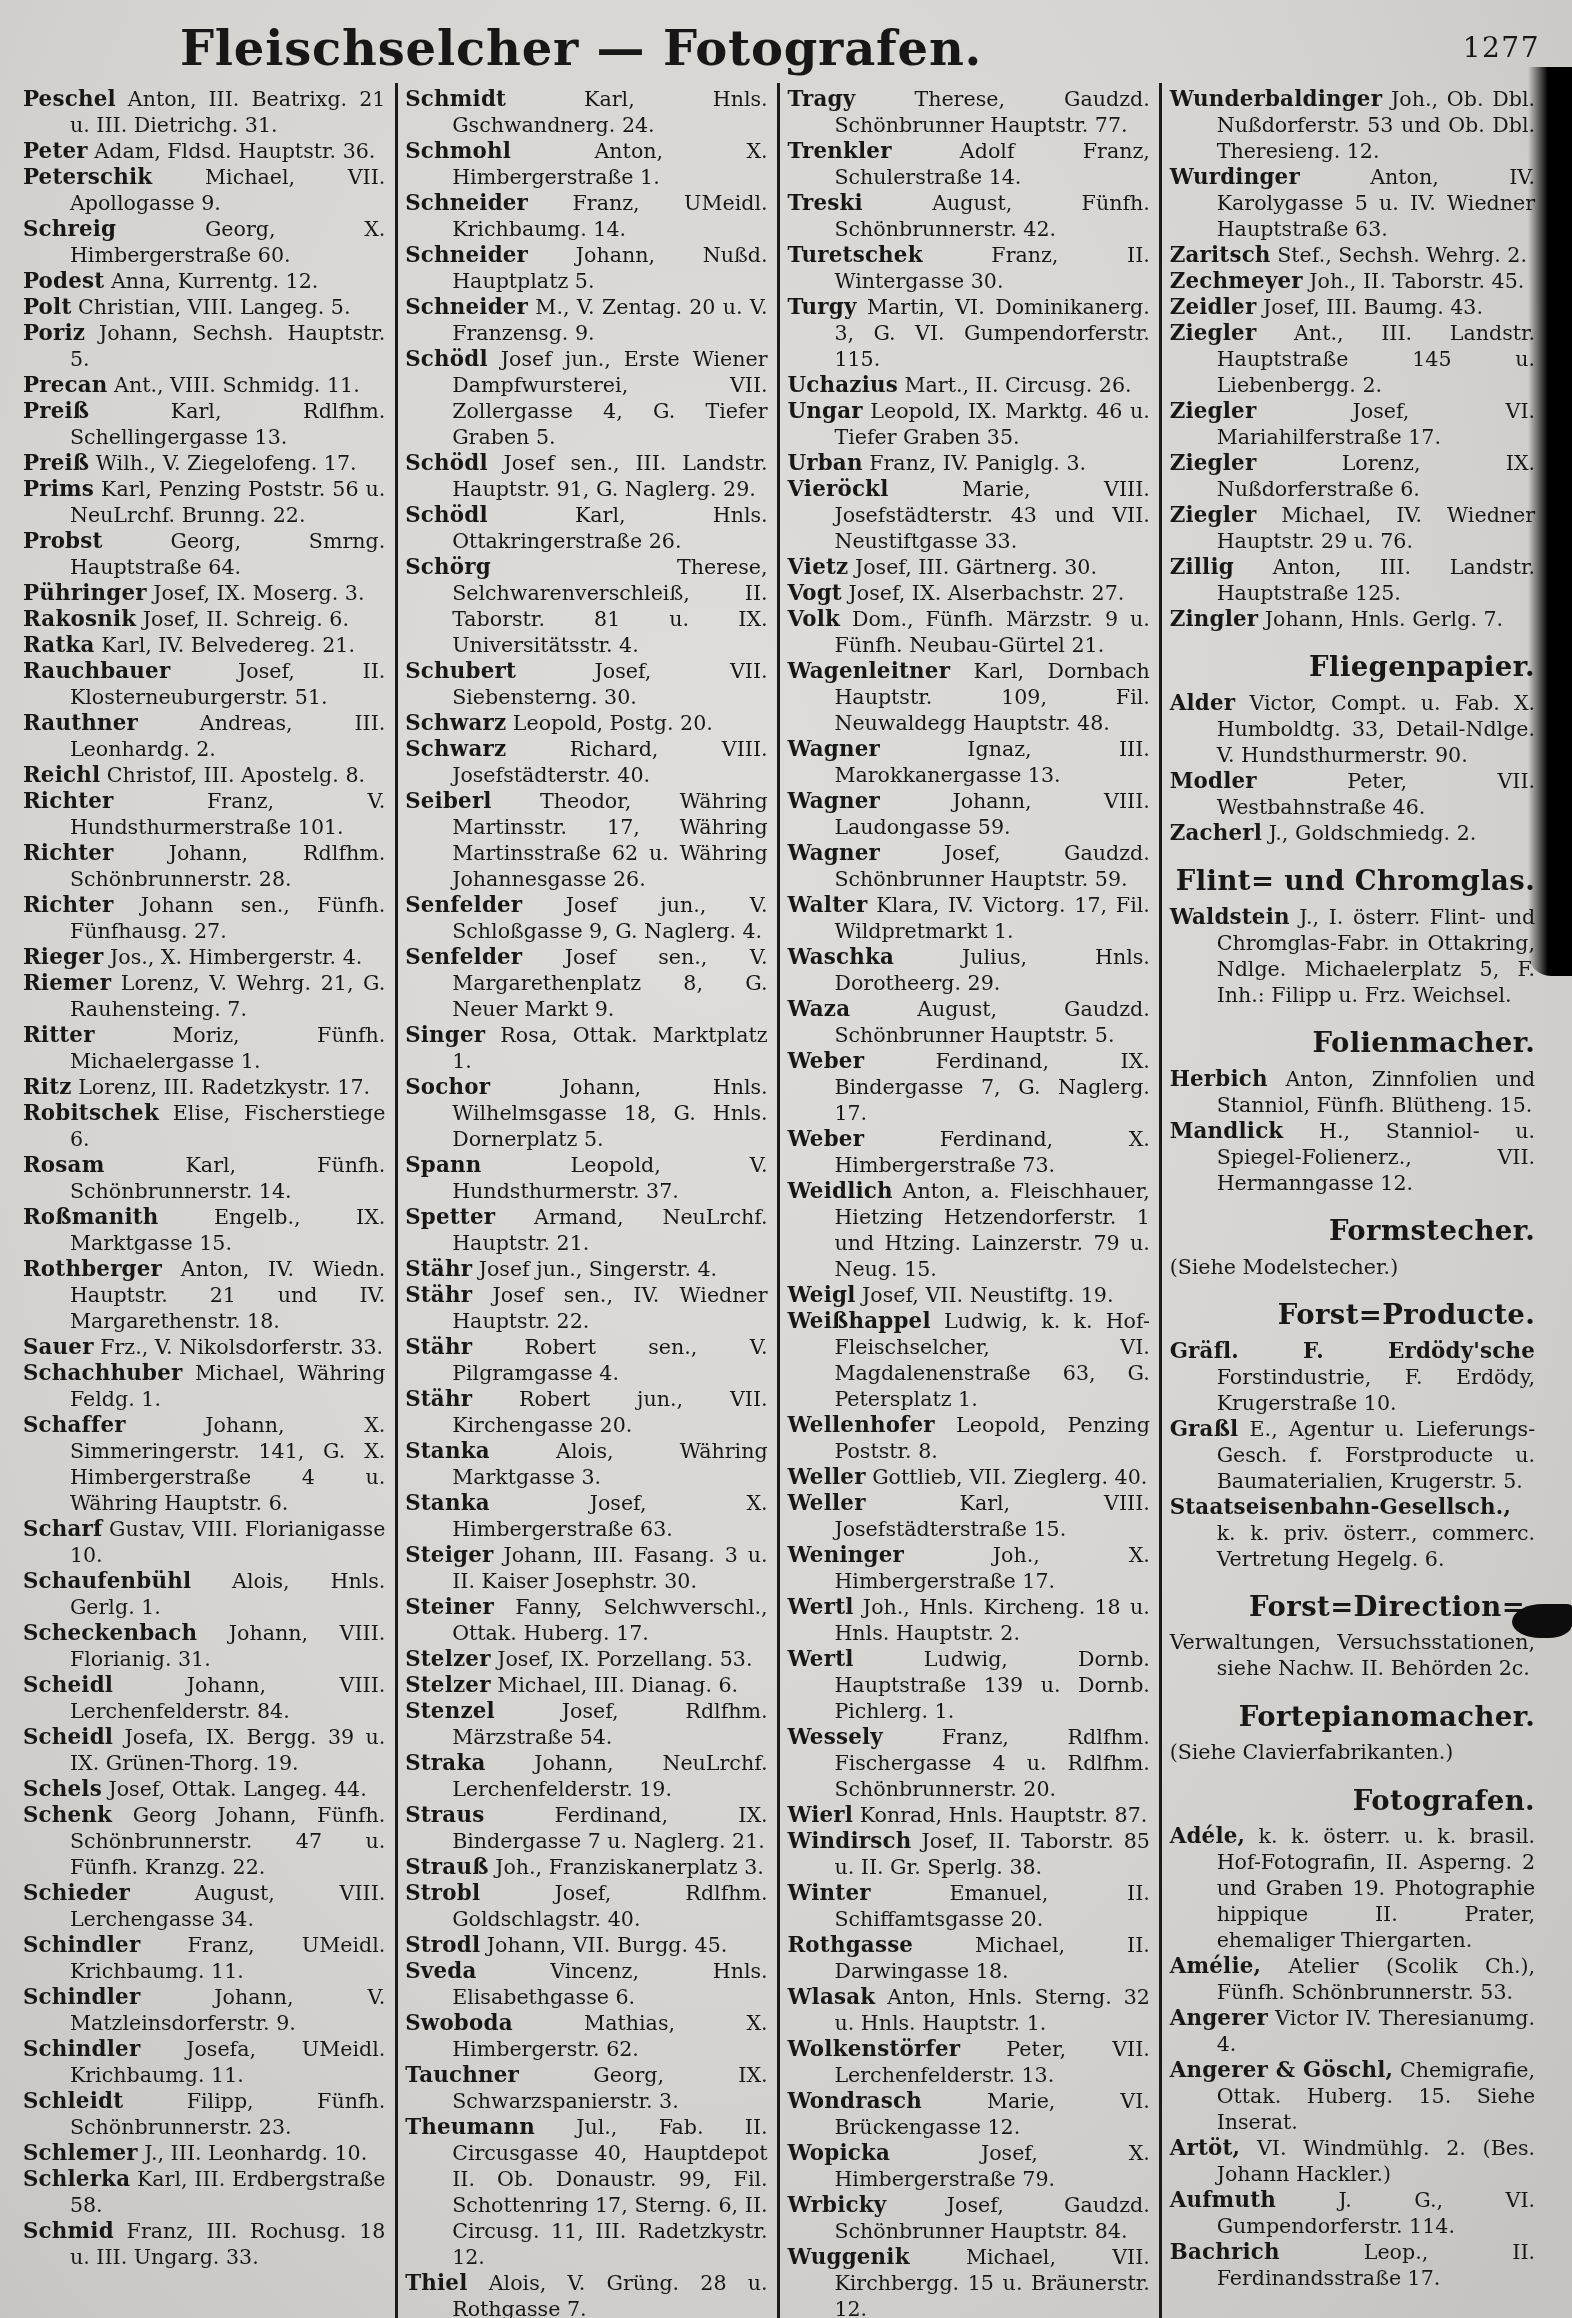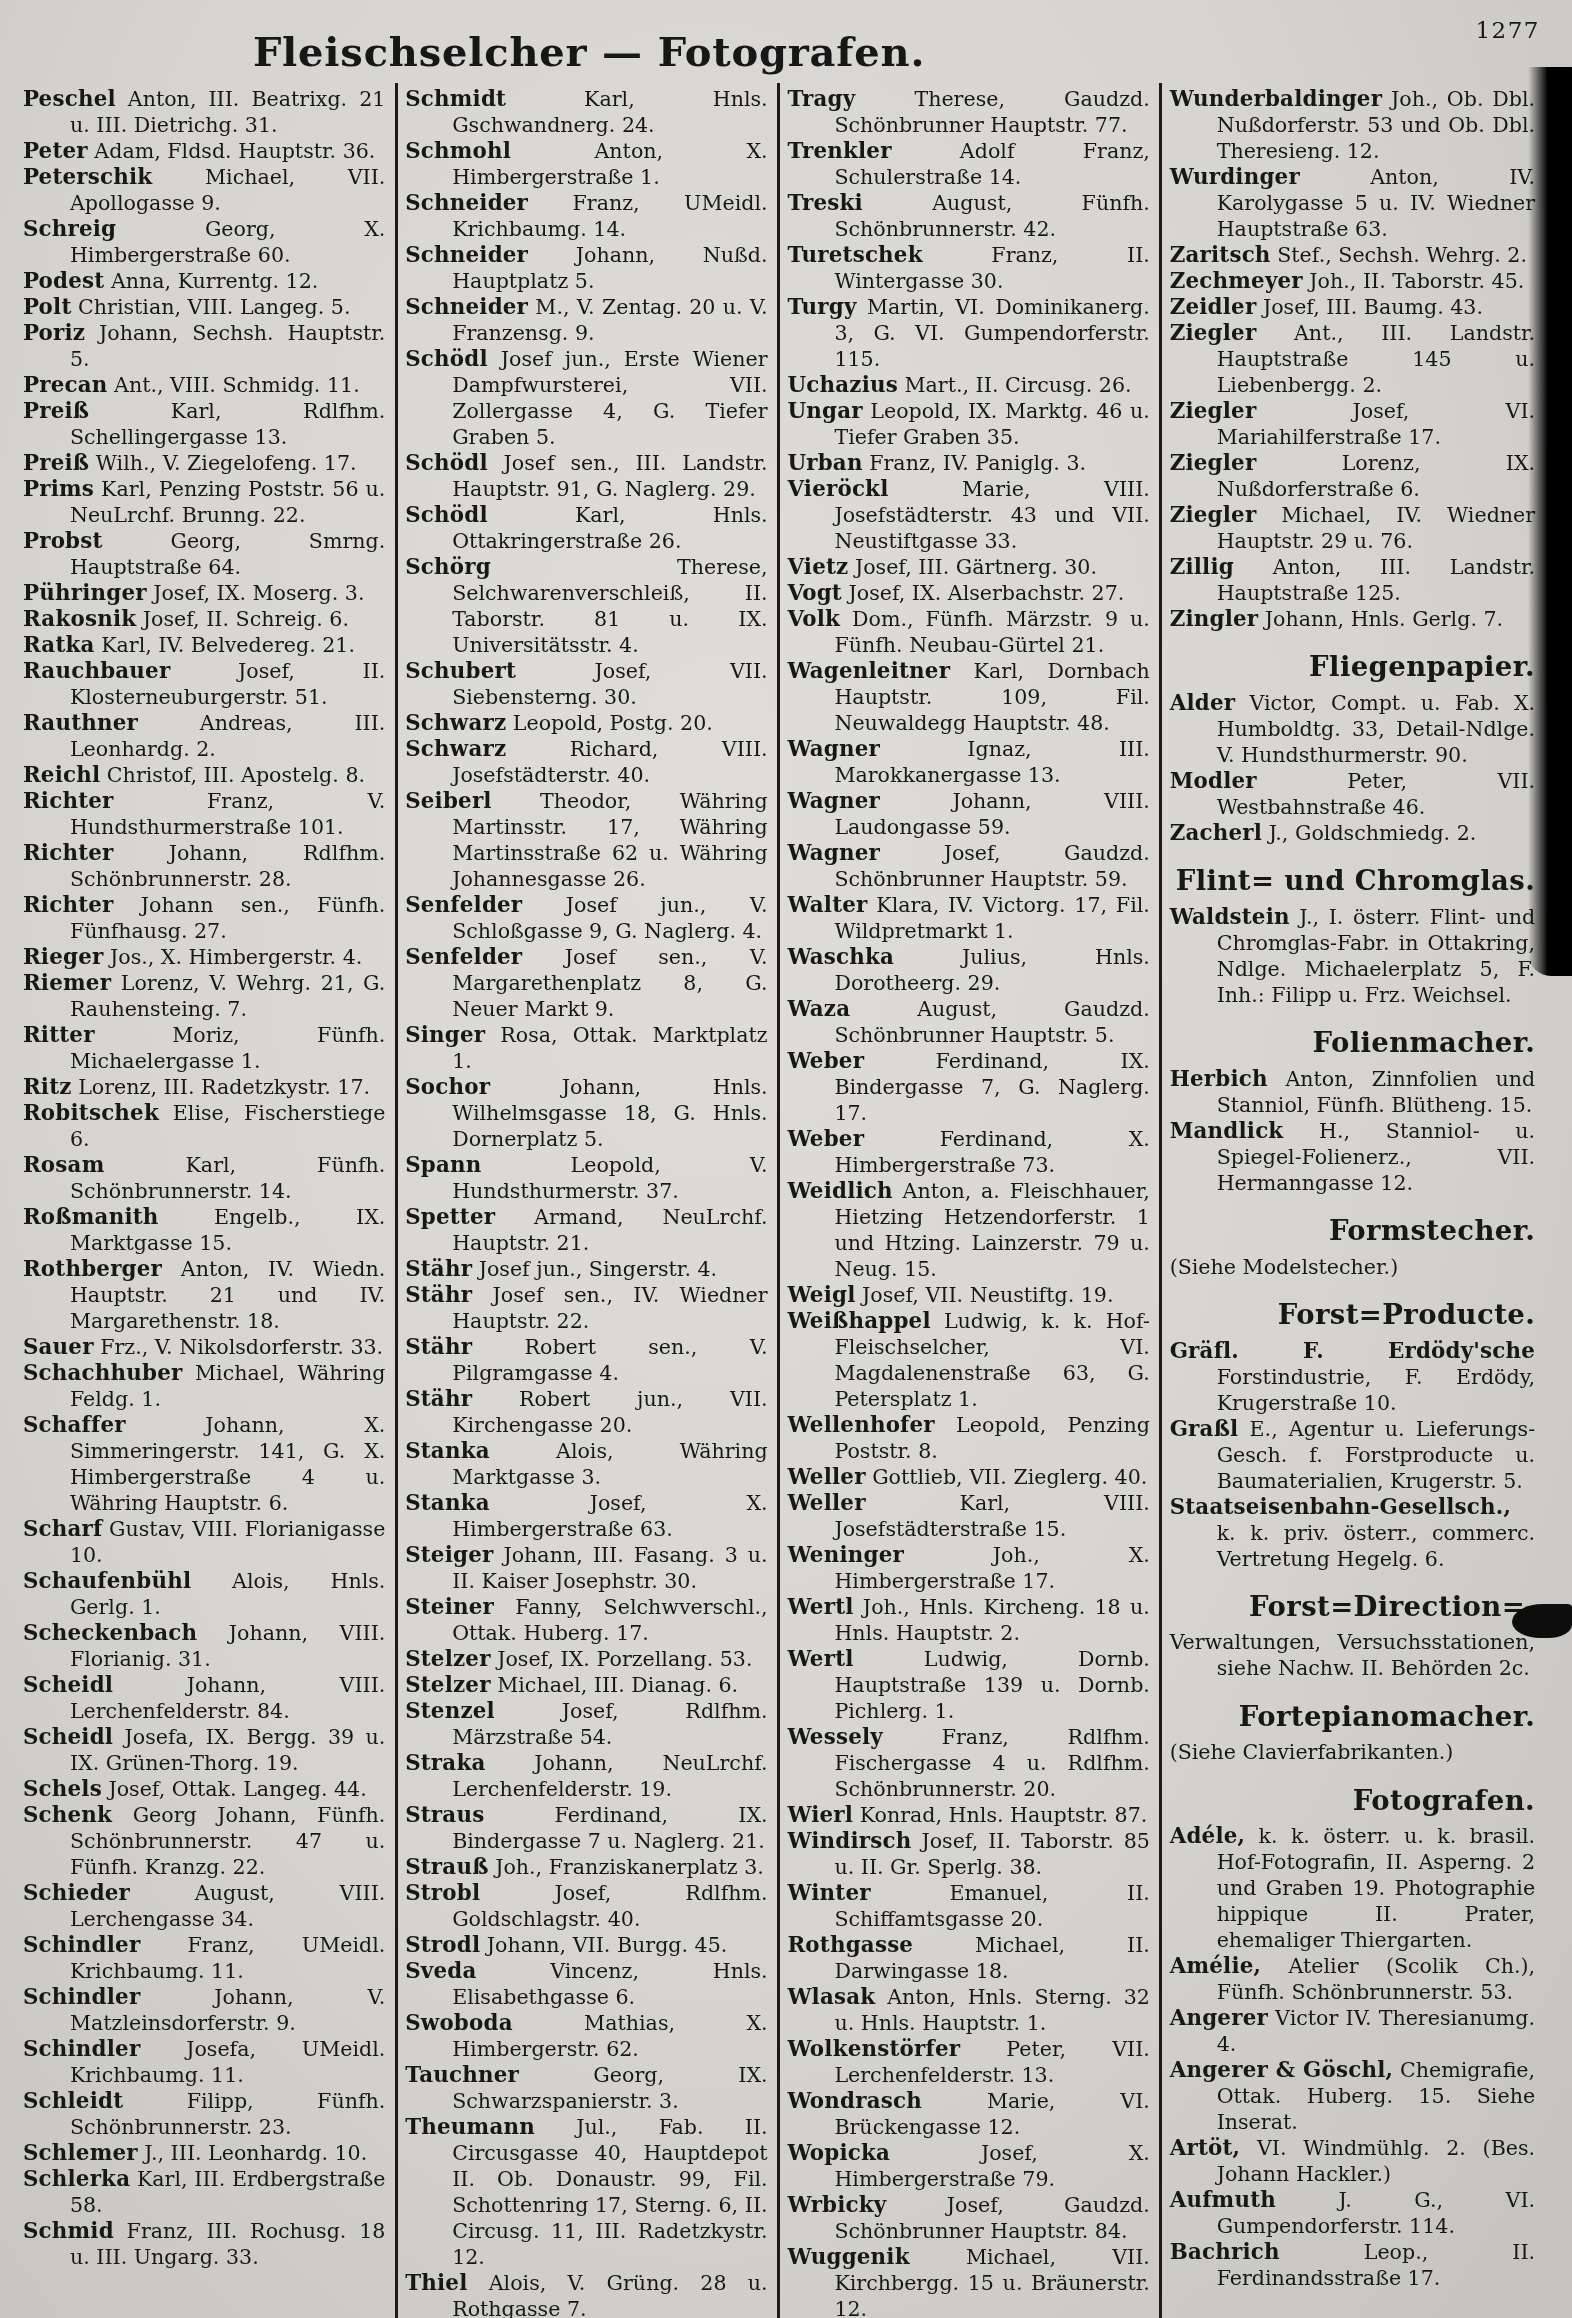--- a/index.html
+++ b/index.html
@@ -6,26 +6,26 @@
   .page{
     position:relative;
     width:1572px;height:2319px;
     background:radial-gradient(ellipse at 45% 35%, #deddd9 0%, #d5d4d0 55%, #c3c2be 100%);
     overflow:hidden;
     color:#171717;
     font-family:"DejaVu Serif","Liberation Serif",serif;
   }
   .title{
     position:absolute;top:20px;left:46px;width:1070px;
-    text-align:center;font-size:40px;font-weight:bold;letter-spacing:0.8px;
-    margin:8px;
+    text-align:center;font-size:48px;font-weight:bold;letter-spacing:0.8px;
+    margin:0;
   }
   .page-number{
-    position:absolute;top:17px;right:32px;
-    font-size:23px;letter-spacing:1.5px;
+    position:absolute;top:31px;right:32px;
+    font-size:28px;letter-spacing:1.5px;
   }
   .cols{
     position:absolute;top:83px;left:15.3px;width:1529px;
     display:flex;align-items:stretch;
   }
   .col{
     width:25%;box-sizing:border-box;padding:3.1px 9.2px 0 7.6px;
   }
   .col:not(:last-child){border-right:3.1px solid #1b1b1b;}
   .entry{

